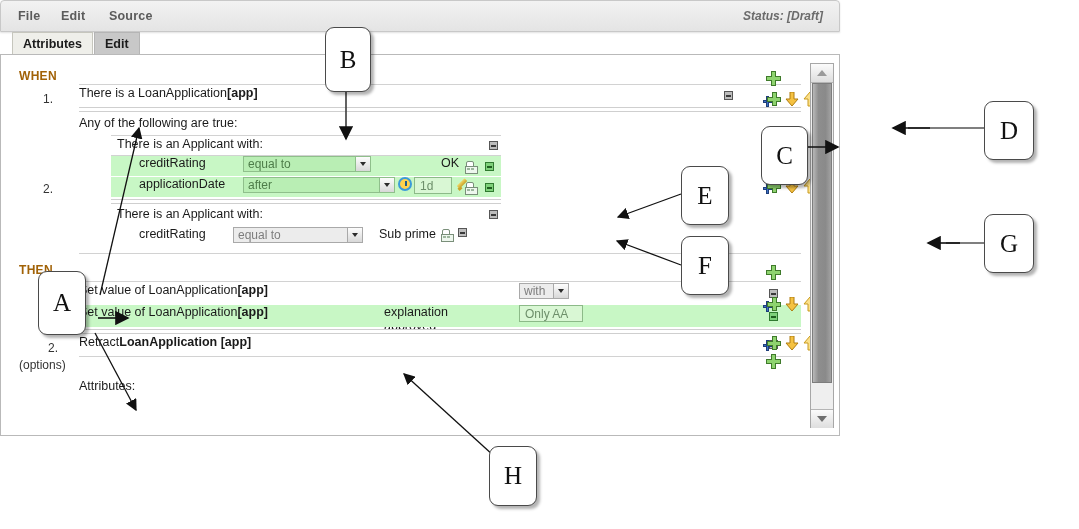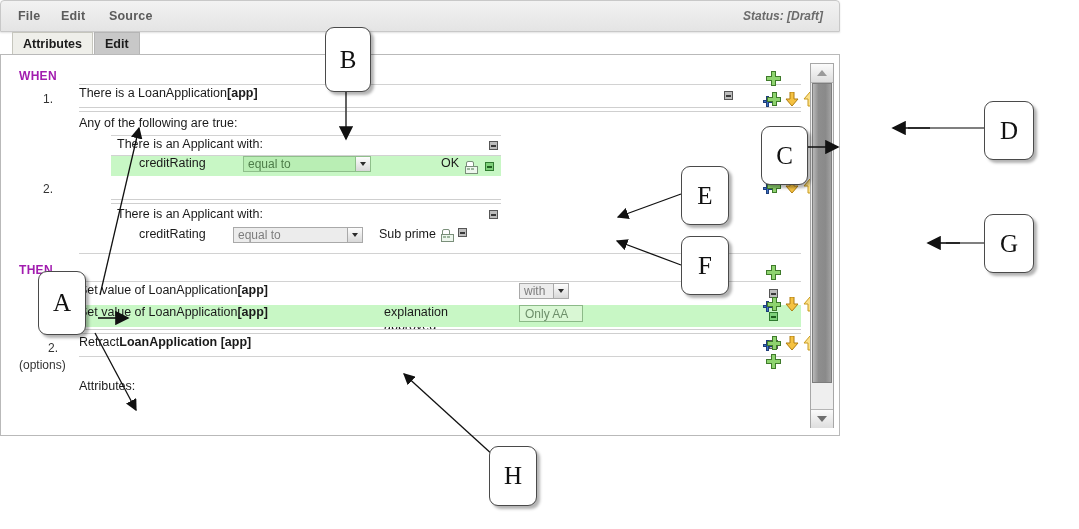--- a/index.html
+++ b/index.html
@@ -59,21 +59,21 @@
   #canvas{
     position:absolute;left:0;top:54px;width:840px;height:382px;
     background:#ffffff;
     border:1px solid #b9b9b9;
     box-sizing:border-box;
   }
 
   
   .sec-head{
     position:absolute;left:18px;
-    font-size:12px;font-weight:bold;color:#a21caf;
+    font-size:12px;font-weight:bold;color:#a16207;
     letter-spacing:.3px;
   }
   .rownum{
     position:absolute;
     font-size:12px;color:#333;
   }
 
   
   .erow{
     position:absolute;
@@ -278,20 +278,37 @@
       <span class="lbl" style="position:absolute;right:42px;">OK</span>
       <div class="tplicon" style="right:24px;top:5px;">
         <span class="p1"></span>
           <span class="p2"></span>
           <span class="p3"></span>
           <span class="p4"></span>
       </div>
       <div class="minisq g" style="right:7px;top:6px;"></div>
     </div>
 
+    <div class="erow green" style="left:110px;top:122px;width:390px;height:20px;">
+      <span class="lbl" style="margin-left:28px;width:104px;">applicationDate</span>
+      <div class="combo g" style="width:152px;">
+        <span>after</span>
+        <span class="arrow"></span>
+      </div>
+      <div class="clock" style="position:relative;margin-left:3px;flex:0 0 auto;"></div>
+      <div class="txtbox g" style="width:38px;margin-left:2px;">1d</div>
+      <div class="pencil" style="position:relative;margin-left:5px;flex:0 0 auto;"></div>
+      <div class="tplicon" style="right:24px;top:5px;">
+        <span class="p1"></span>
+          <span class="p2"></span>
+          <span class="p3"></span>
+          <span class="p4"></span>
+      </div>
+      <div class="minisq g" style="right:7px;top:6px;"></div>
+    </div>
     <div class="sep2" style="left:110px;top:144px;width:390px;"></div>
 
     <div class="erow" style="left:116px;top:152px;width:390px;height:17px;">
       <span class="lbl">There is an Applicant with:</span>
     </div>
     <div class="minisq" style="left:488px;top:155px;"></div>
 
     <div class="erow" style="left:110px;top:172px;width:400px;height:20px;">
       <span class="lbl" style="margin-left:28px;width:94px;">creditRating</span>
       <div class="combo" style="width:130px;">

